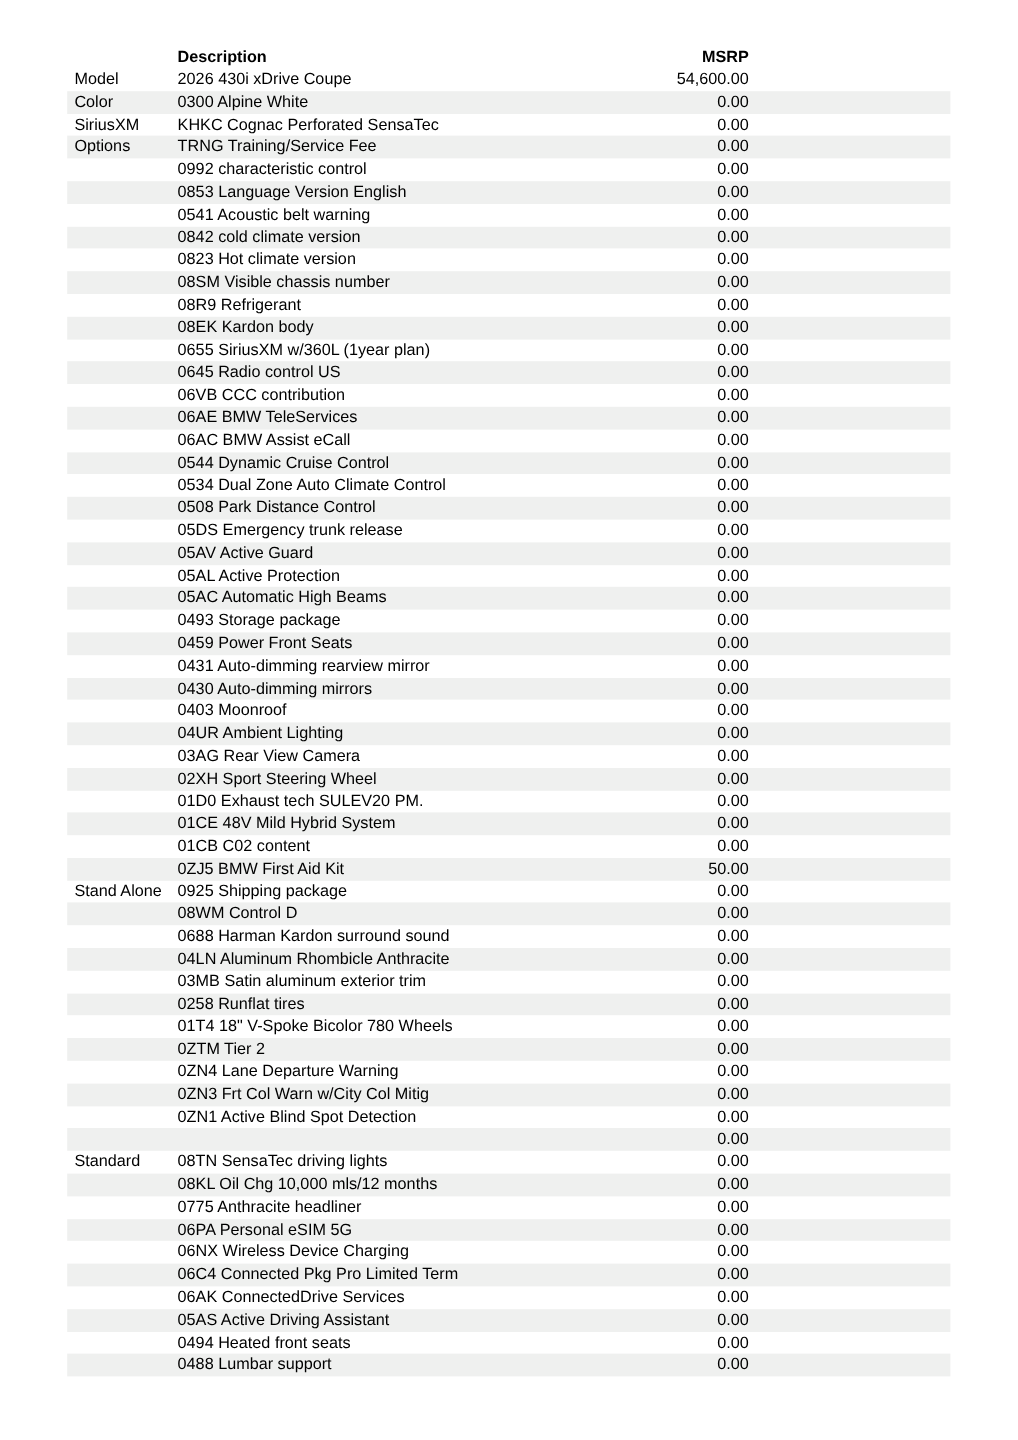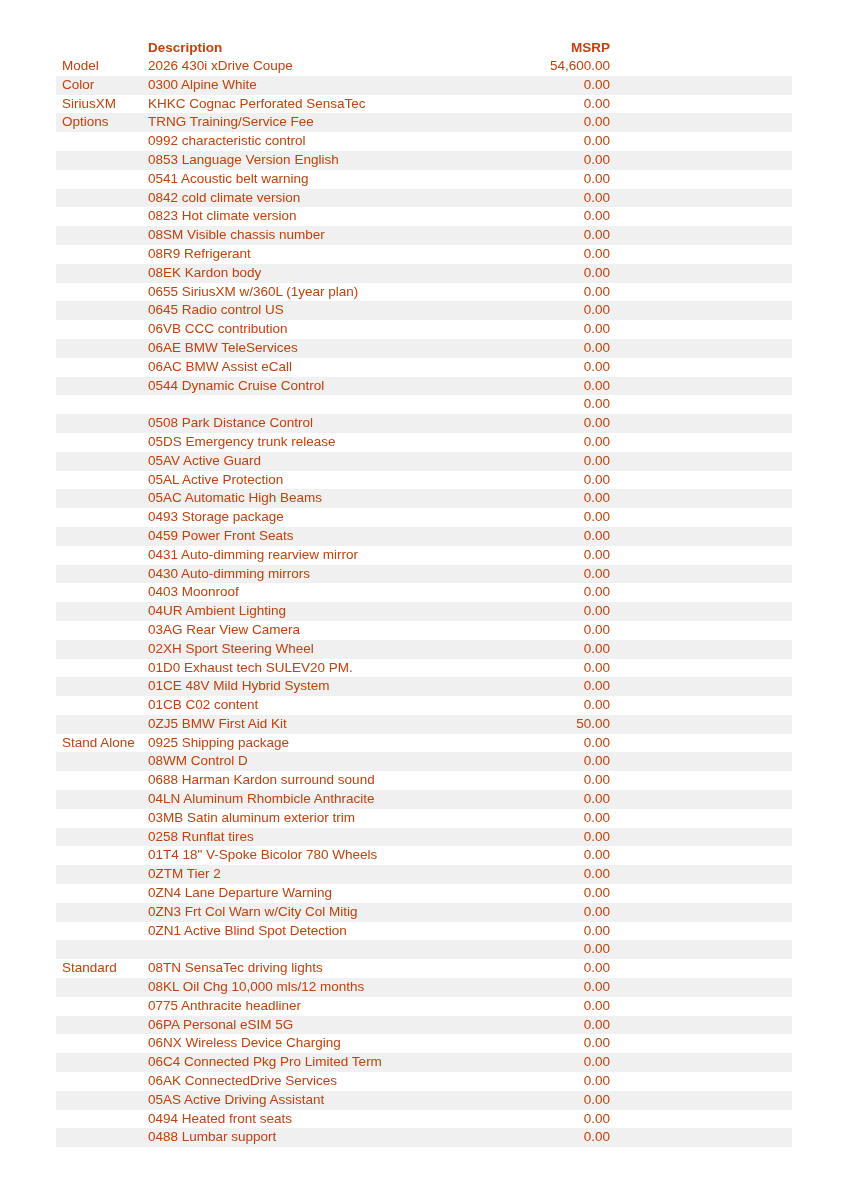--- a/index.html
+++ b/index.html
@@ -38,29 +38,29 @@
     left: 6px;
     white-space: nowrap;
   }
   .desc {
     position: absolute;
     left: 92px;
     white-space: nowrap;
   }
   .price {
     position: absolute;
-    right: 182px;
+    right: 168px;
     white-space: nowrap;
     text-align: left;
   }
 </style>
 </head>
 <body>
 
-<div class="page" style="color: #c2410c; background: rgb(255, 255, 255); padding-left: 39px;">
+<div class="page" style="color: #000000; background: rgb(255, 255, 255); padding-left: 39px;">
   <div class="table">
     <div class="header-row">
       <span class="desc">Description</span>
       <span class="price">MSRP</span>
     </div>
     <div class="rows">
         <div class="row">
           <span class="cat">Model</span>
           <span class="desc">2026 430i xDrive Coupe</span>
           <span class="price">54,600.00</span>
@@ -145,20 +145,21 @@
           <span class="desc">06AC BMW Assist eCall</span>
           <span class="price">0.00</span>
         </div>
         <div class="row striped">
           <span class="cat"></span>
           <span class="desc">0544 Dynamic Cruise Control</span>
           <span class="price">0.00</span>
         </div>
         <div class="row">
           <span class="cat"></span>
+          <span class="desc">0534 Dual Zone Auto Climate Control</span>
           <span class="price">0.00</span>
         </div>
         <div class="row striped">
           <span class="cat"></span>
           <span class="desc">0508 Park Distance Control</span>
           <span class="price">0.00</span>
         </div>
         <div class="row">
           <span class="cat"></span>
           <span class="desc">05DS Emergency trunk release</span>

